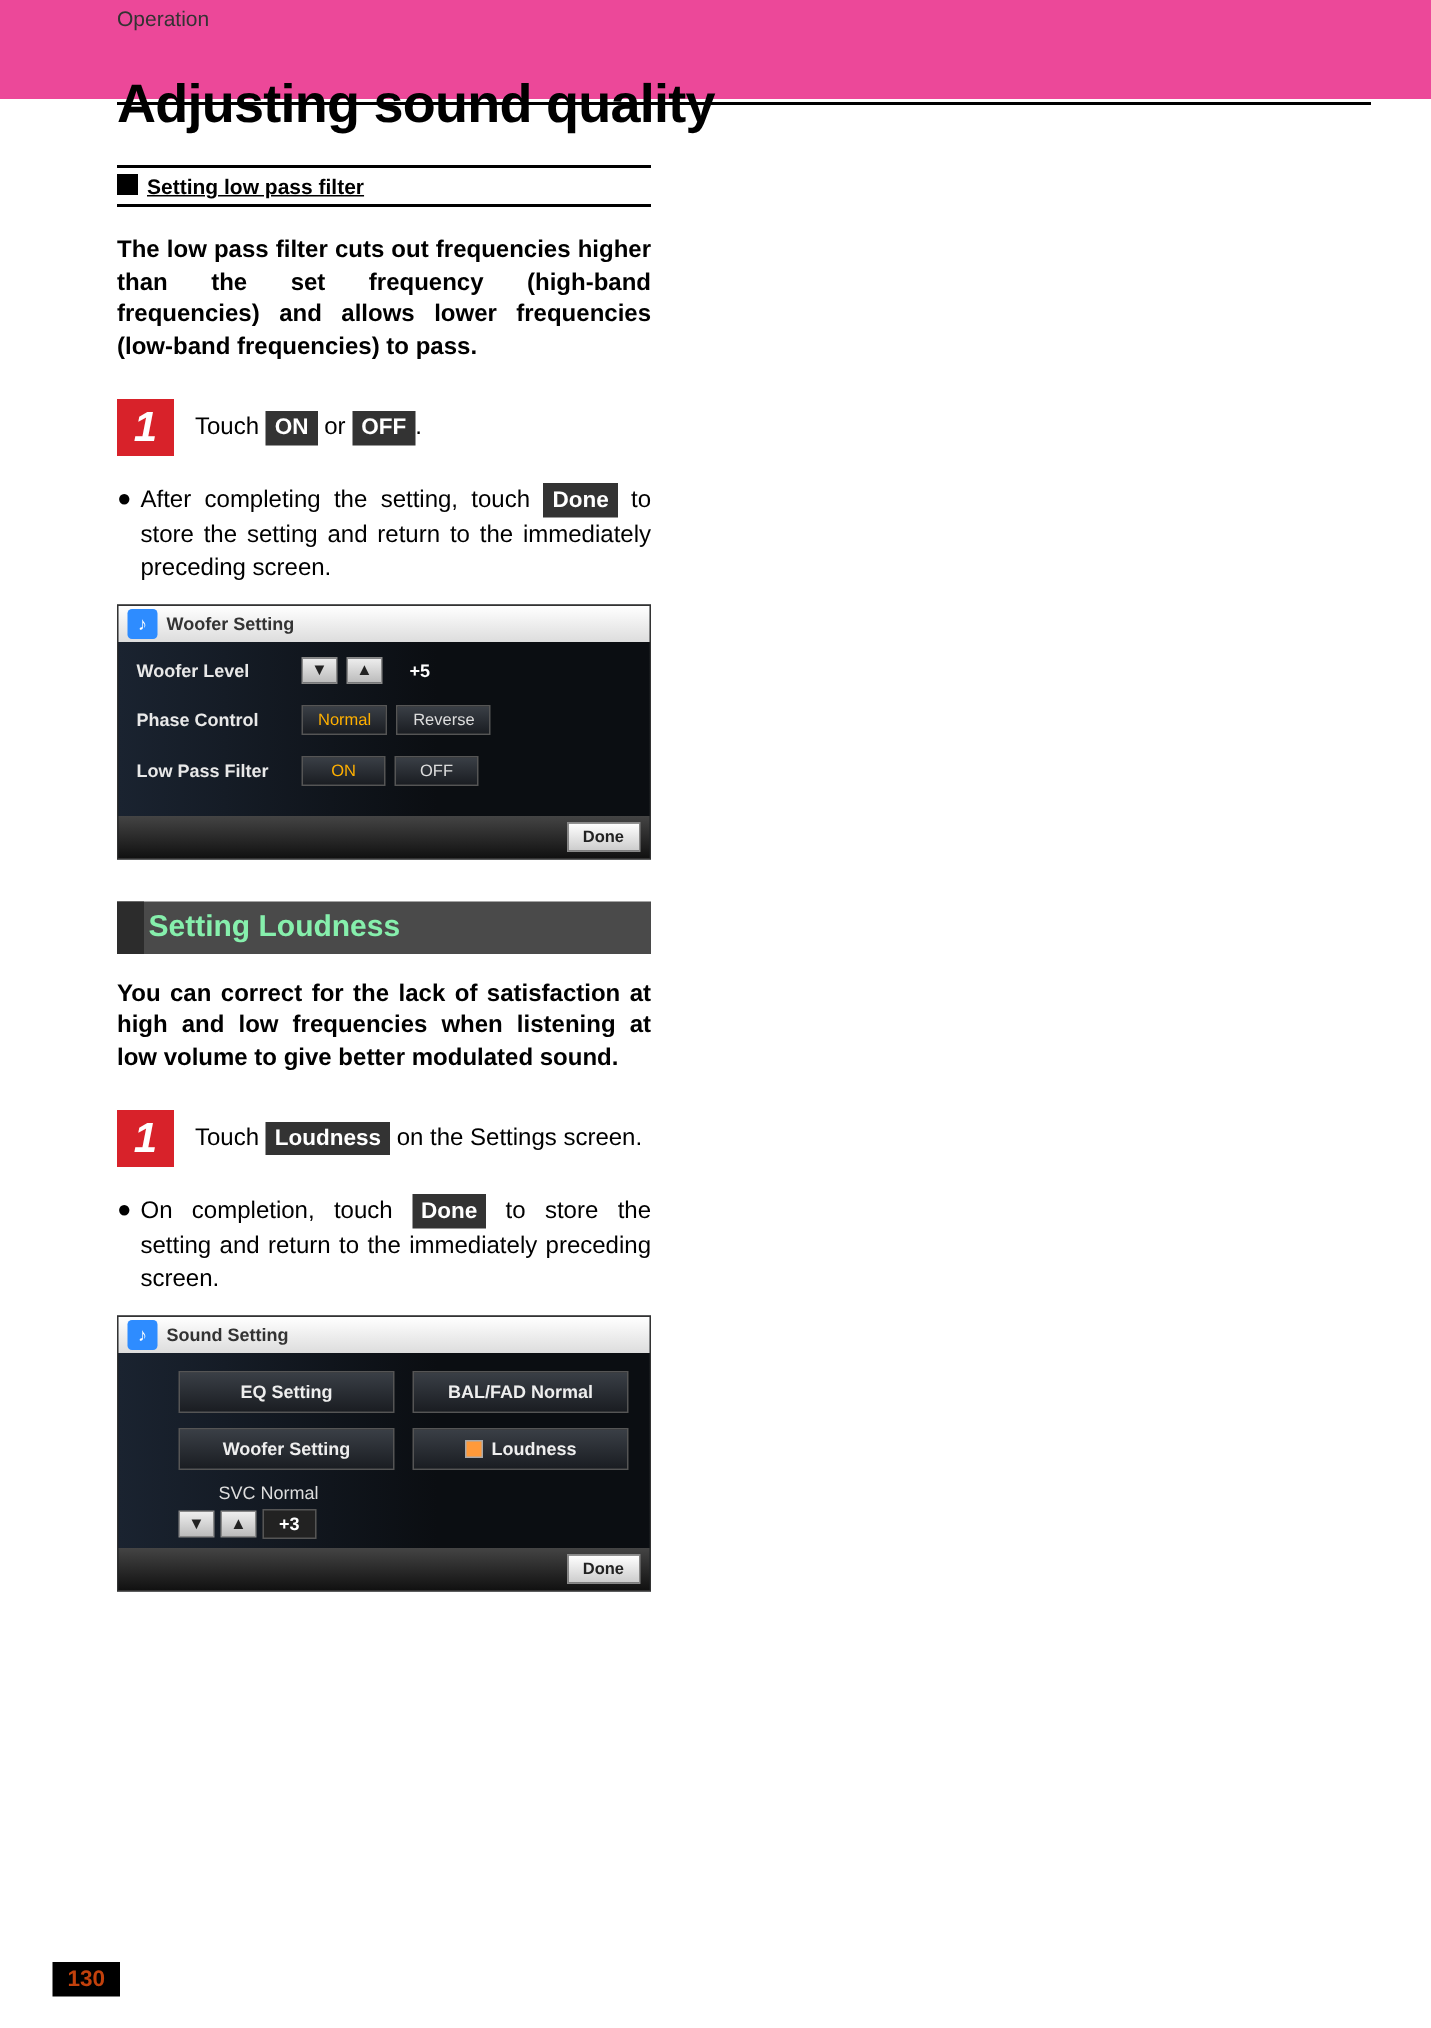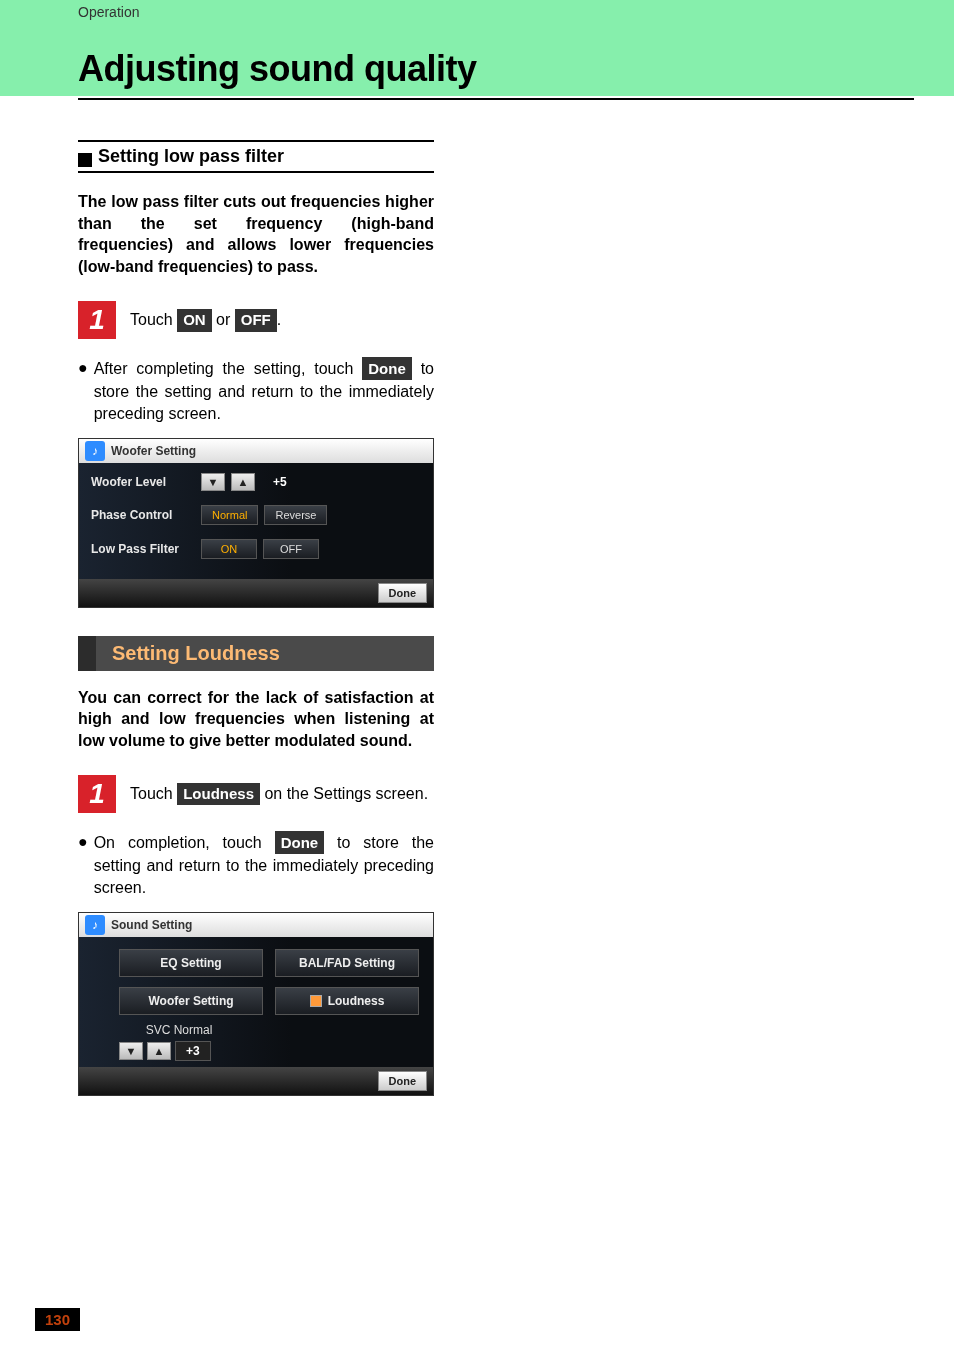--- a/index.html
+++ b/index.html
@@ -3,23 +3,23 @@
 <meta charset="utf-8">
 <style>
   * { box-sizing: border-box; margin: 0; padding: 0; }
   body {
     font-family: Arial, Helvetica, sans-serif;
     width: 954px;
     background: #fff;
     color: #000;
   }
   .header-band {
-    background: #86efac;
+    background: #ec4899;
     padding: 4px 0 0 78px;
-    height: 96px;
+    height: 66px;
   }
   .breadcrumb {
     font-size: 14px;
     color: #333;
     margin-bottom: 6px;
   }
   .page-title {
     font-size: 36px;
     font-weight: bold;
     color: #000;
@@ -37,24 +37,25 @@
     width: 356px;
     padding-top: 40px;
   }
   .sub-head-wrap {
     border-top: 2px solid #000;
     border-bottom: 2px solid #000;
     padding: 4px 0;
     margin-bottom: 18px;
   }
   .sub-head {
-    font-size: 18px;
-    font-weight: bold;
-    display: flex;
-    align-items: flex-end;
+    font-size: 14px;
+    font-weight: bold;
+    display: flex;
+    align-items: flex-start;
+    text-decoration: underline;
   }
   .sub-head-square {
     display: inline-block;
     width: 14px; height: 14px;
     background: #000;
     margin-right: 6px;
   }
   .para {
     font-size: 16px;
     text-align: justify;
@@ -175,24 +176,24 @@
   .done-btn {
     background: linear-gradient(#fff, #ccc);
     color: #222;
     font-weight: bold;
     font-size: 11px;
     padding: 3px 10px;
     border: 1px solid #888;
   }
   .section-head {
     background: #4a4a4a;
-    color: #fdba74;
+    color: #86efac;
     font-weight: bold;
     font-size: 20px;
-    padding: 6px 16px;
+    padding: 6px 3px;
     border-left: 18px solid #2c2c2c;
     margin: 6px 0 16px 0;
   }
   .sound-grid {
     display: grid;
     grid-template-columns: 1fr 1fr;
     gap: 10px 12px;
     padding: 12px 14px 8px 40px;
   }
   .sound-cell {
@@ -326,21 +327,21 @@
     </div>
 
     <div class="screenshot">
       <div class="shot-titlebar">
         <span class="note-icon">♪</span>
         <span>Sound Setting</span>
       </div>
       <div style="background: linear-gradient(to right,#1a2330 0%, #0b0e12 60%);">
         <div class="sound-grid">
           <div class="sound-cell">EQ Setting</div>
-          <div class="sound-cell">BAL/FAD Setting</div>
+          <div class="sound-cell">BAL/FAD Normal</div>
           <div class="sound-cell">Woofer Setting</div>
           <div class="sound-cell">
             <span class="loud-ind"></span>
             <span>Loudness</span>
           </div>
         </div>
         <div class="svc-row">
           <div style="text-align:center; width:120px;">SVC Normal</div>
           <div class="svc-ctrl">
             <div class="arrow-btn">▼</div>

